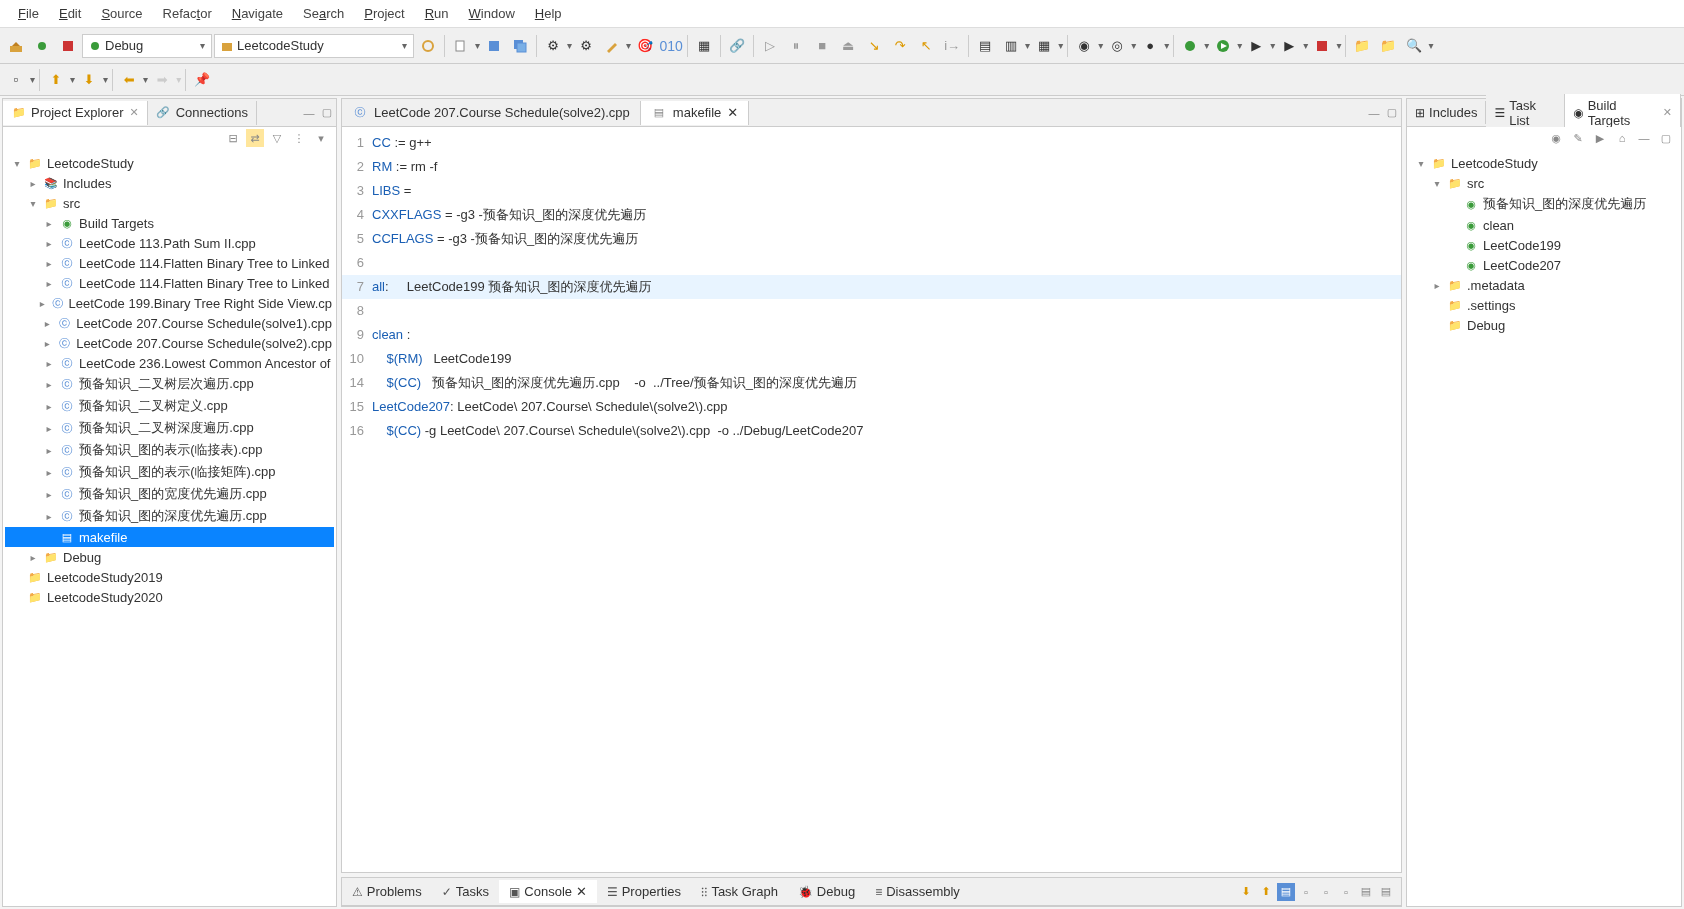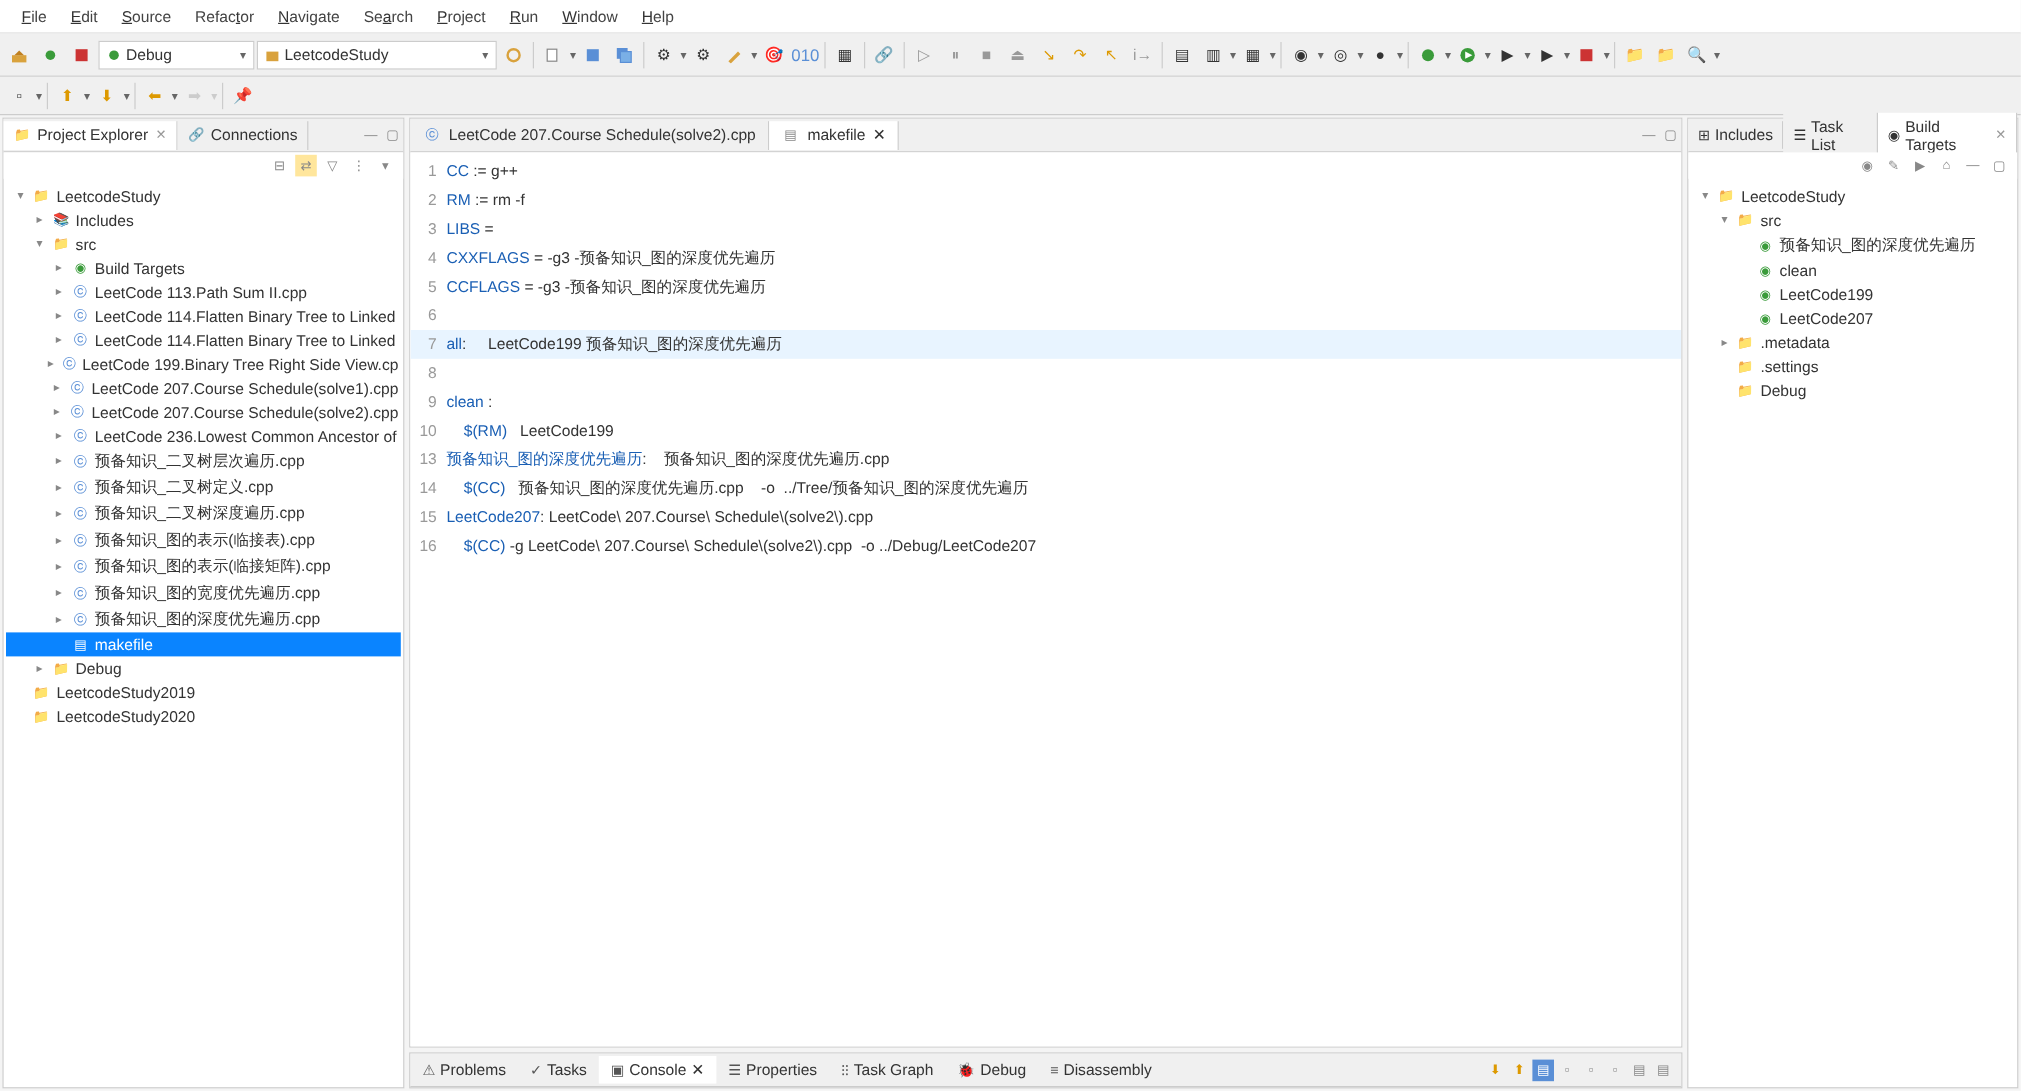--- a/index.html
+++ b/index.html
@@ -424,24 +424,20 @@
           </div>
           <div class="code-line">
             <div class="ln">9</div>
             <div class="lc"><span class="kw">clean </span><span>:</span></div>
           </div>
           <div class="code-line">
             <div class="ln">10</div>
             <div class="lc"><span>    </span><span class="var">$(RM)</span><span>   LeetCode199</span></div>
           </div>
           <div class="code-line">
-            <div class="ln">13</div>
-            <div class="lc"><span class="kw">预备知识_图的深度优先遍历</span><span>:    预备知识_图的深度优先遍历.cpp</span></div>
-          </div>
-          <div class="code-line">
             <div class="ln">14</div>
             <div class="lc"><span>    </span><span class="var">$(CC)</span><span>   预备知识_图的深度优先遍历.cpp    -o  ../Tree/预备知识_图的深度优先遍历</span></div>
           </div>
           <div class="code-line">
             <div class="ln">15</div>
             <div class="lc"><span class="kw">LeetCode207</span><span>: LeetCode\ 207.Course\ Schedule\(solve2\).cpp</span></div>
           </div>
           <div class="code-line">
             <div class="ln">16</div>
             <div class="lc"><span>    </span><span class="var">$(CC)</span><span> -g LeetCode\ 207.Course\ Schedule\(solve2\).cpp  -o ../Debug/LeetCode207</span></div>

